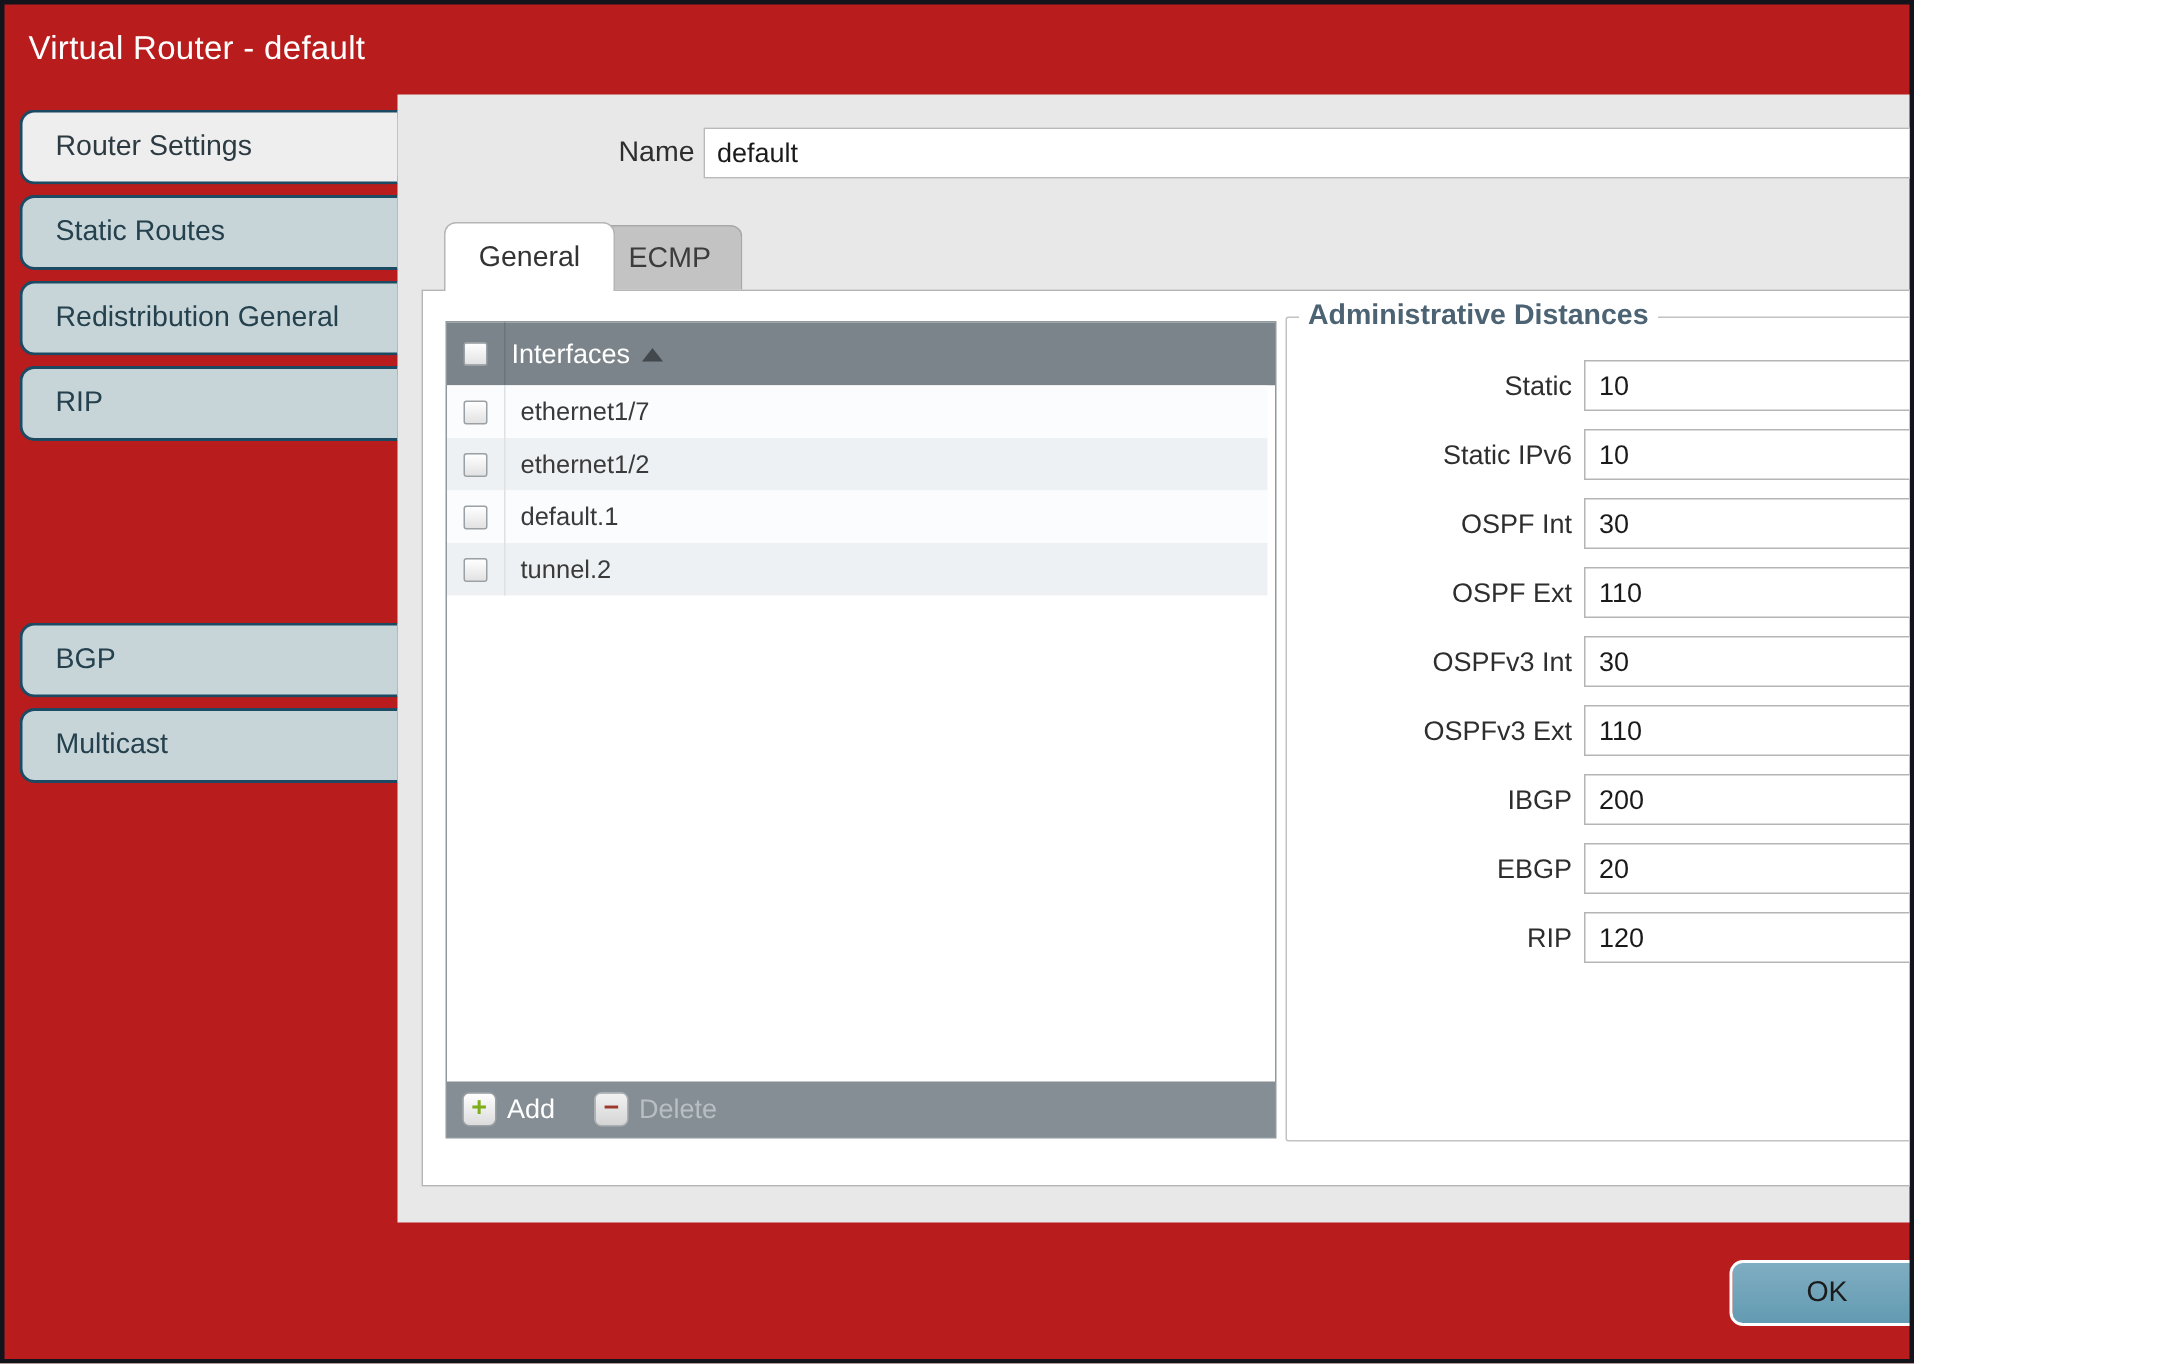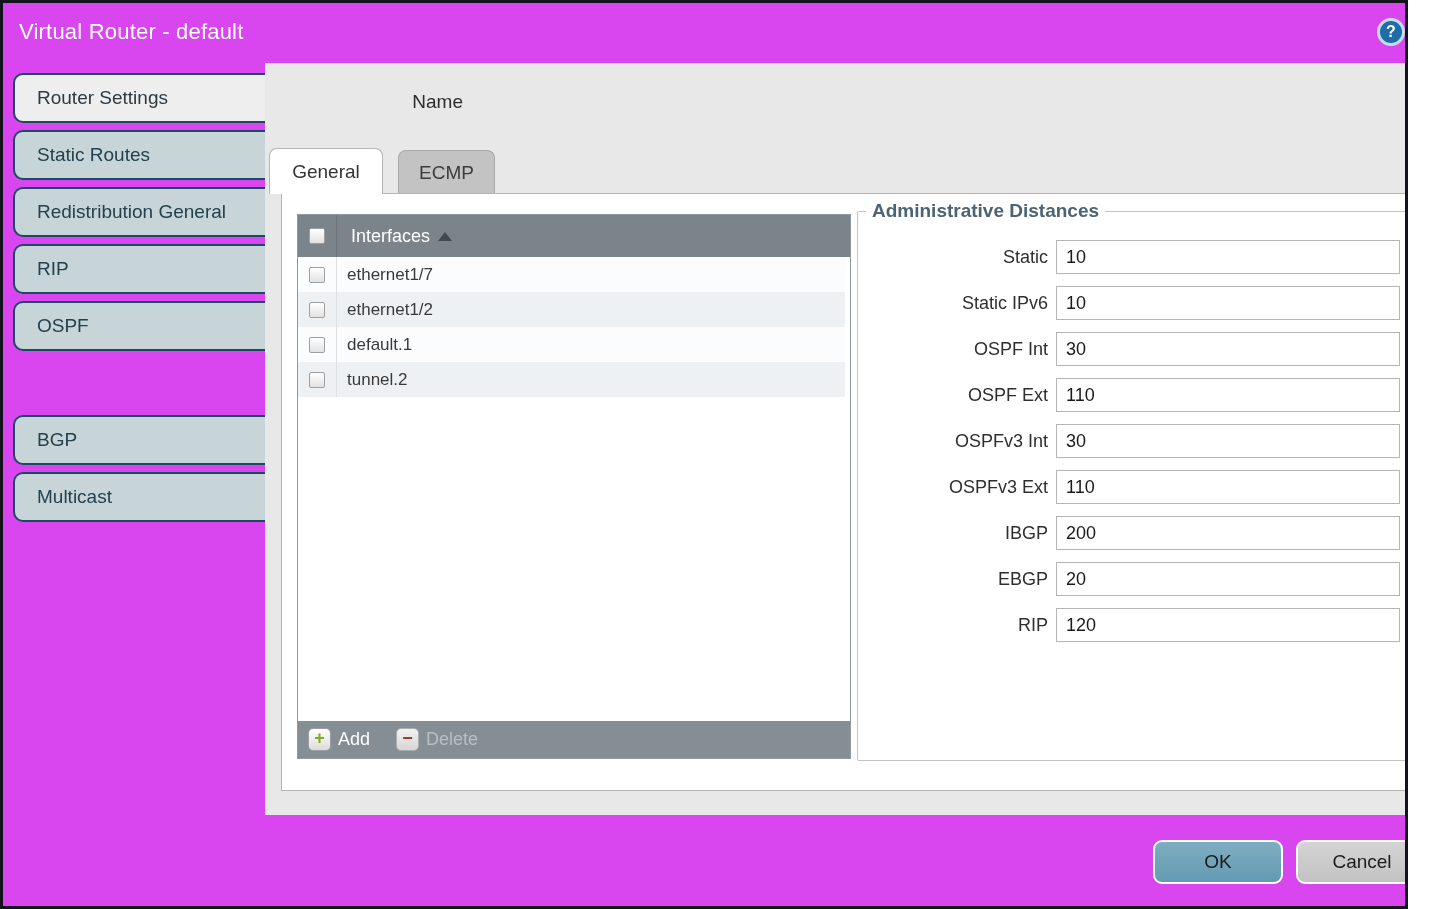--- a/index.html
+++ b/index.html
@@ -1,23 +1,23 @@
 <!DOCTYPE html>
 <html><head>
 <meta charset="utf-8">
 <style>
   html, body { margin: 0; padding: 0; }
   body { font-family: "Liberation Sans", sans-serif; }
 
   .dialog {
     position: relative;
-    width: 1408px; height: 909px;
+    width: 1276px; height: 909px;
     box-sizing: border-box;
     border: 3px solid #13131b;
-    background: #d946ef;
+    background: #b91c1c;
     overflow: hidden;
   }
 
   
   .title-text {
     position: absolute; left: 16px; top: 16px;
     color: #ffffff; font-size: 22px; font-weight: 400;
     letter-spacing: 0.2px;
   }
   .help-icon {
@@ -91,21 +91,21 @@
     cursor: pointer;
   }
   .tab.inactive {
     left: 133px; width: 97px;
     background: #c3c3c3;
     border: 1px solid #a8a8a8; border-bottom: none;
     color: #3c3c3c; line-height: 44px;
     top: 87px; height: 44px;
   }
   .tab.active {
-    left: 4px; width: 114px;
+    left: 31px; width: 114px;
     background: #ffffff;
     border: 1px solid #b5b5b5; border-bottom: none;
     color: #333333; line-height: 46px;
     z-index: 3;
     text-align: center;
   }
 
   .panel {
     position: absolute; left: 16px; top: 130px;
     width: 1149px; height: 598px;
@@ -136,21 +136,21 @@
     align-self: stretch; align-items: center;
   }
   .checkbox {
     width: 16px; height: 16px;
     box-sizing: border-box;
     background: linear-gradient(#ffffff, #e2e2e2);
     border: 1px solid #9aa0a4;
     border-radius: 2px;
     cursor: pointer;
   }
-  .ift-header .hdr-label { margin-left: 14px; }
+  .ift-header .hdr-label { margin-left: 4px; }
   .sort-arrow {
     display: inline-block; margin-left: 8px;
     width: 0; height: 0;
     border-left: 7px solid transparent;
     border-right: 7px solid transparent;
     border-bottom: 9px solid #43484c;
   }
   .ift-rows {
     position: absolute; left: 0; top: 42px; right: 0; bottom: 37px;
     background: #ffffff;
@@ -255,27 +255,27 @@
   <div class="title-text">Virtual Router - default</div>
   <div class="help-icon">?</div>
   <div class="win-icon">
     <div class="inner"></div>
   </div>
 
   <div class="side-item active" style="top:70px">Router Settings</div>
   <div class="side-item" style="top:127px">Static Routes</div>
   <div class="side-item" style="top:184px">Redistribution General</div>
   <div class="side-item" style="top:241px">RIP</div>
-  <div class="side-item" style="top:298px">OSPF</div>
   <div class="side-item" style="top:412px">BGP</div>
   <div class="side-item" style="top:469px">Multicast</div>
 
   <div class="content">
 
     <div class="name-row-label">Name</div>
+    <input class="name-input" type="text" value="default" style="">
 
     <div class="tab inactive">ECMP</div>
     <div class="tab active">General</div>
 
     <div class="panel">
 
       <div class="iftable">
         <div class="ift-header">
           <span class="cb-cell">
             <span class="checkbox"></span>

